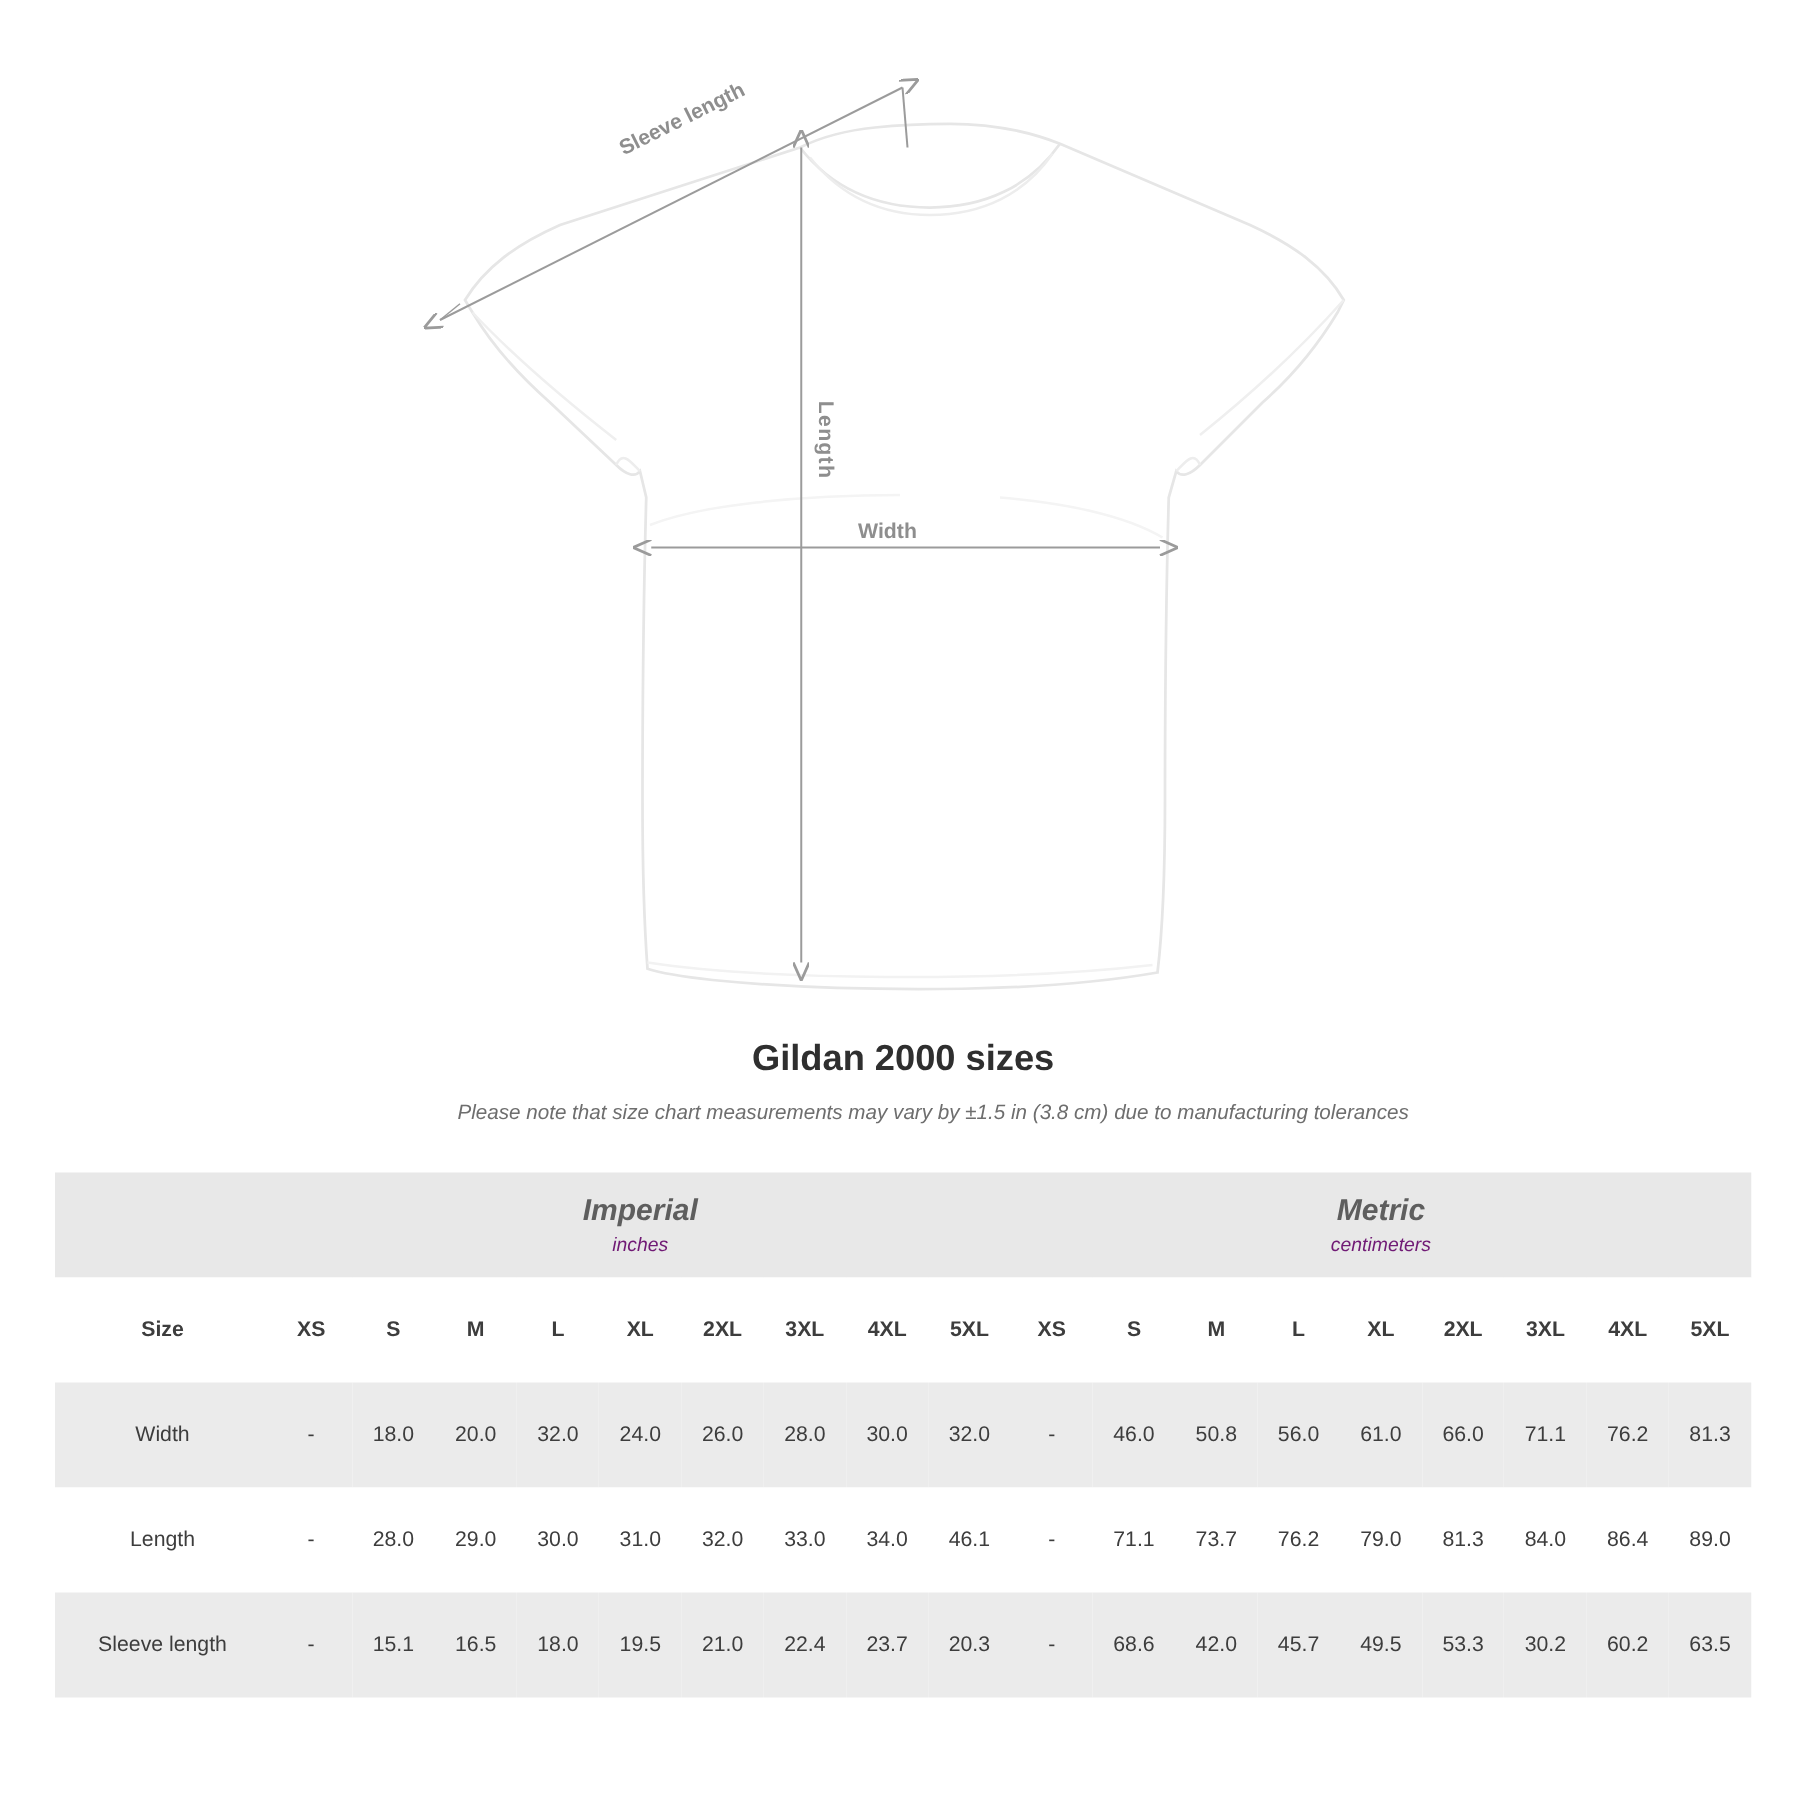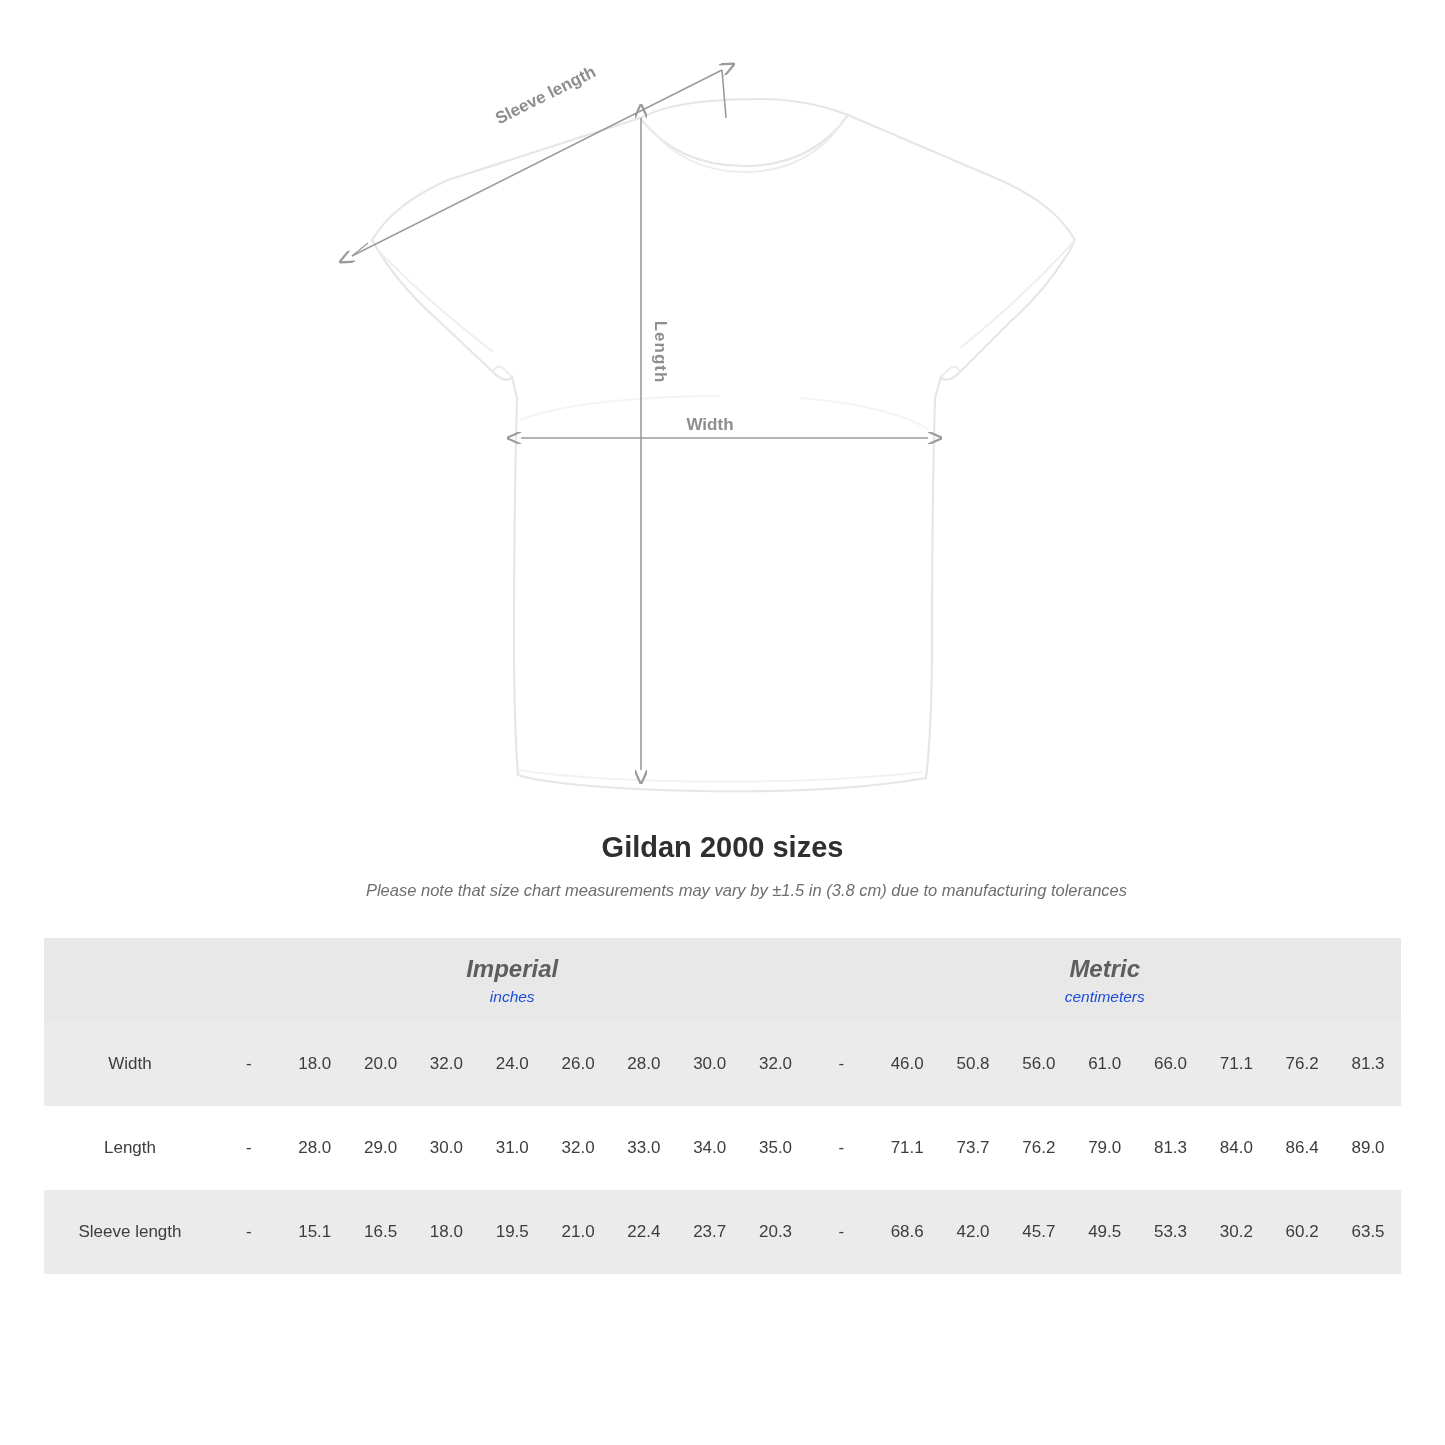--- a/index.html
+++ b/index.html
@@ -78,21 +78,21 @@
   .unit-name {
     font-size: 24px;
     font-style: italic;
     font-weight: bold;
     color: #5e5e5e;
     line-height: 1.25;
   }
   .unit-sub {
     font-size: 15.5px;
     font-style: italic;
-    color: #1d4ed8;
+    color: #701a75;
     margin-top: 4px;
     text-align: center;
   }
   tr.row-size td {
     background: #ffffff;
     font-weight: bold;
     font-size: 17px;
   }
   tr.row-size td.rowlabel {
     font-weight: bold;
@@ -222,20 +222,41 @@
           <td colspan="9">
             <div class="unit-name">Imperial</div>
             <div class="unit-sub">inches</div>
           </td>
           <td colspan="9">
             <div class="unit-name">Metric</div>
             <div class="unit-sub">centimeters</div>
           </td>
         </tr>
 
+        <tr class="row-size plain">
+          <td class="rowlabel">Size</td>
+          <td>XS</td>
+          <td>S</td>
+          <td>M</td>
+          <td>L</td>
+          <td>XL</td>
+          <td>2XL</td>
+          <td>3XL</td>
+          <td>4XL</td>
+          <td>5XL</td>
+          <td>XS</td>
+          <td>S</td>
+          <td>M</td>
+          <td>L</td>
+          <td>XL</td>
+          <td>2XL</td>
+          <td>3XL</td>
+          <td>4XL</td>
+          <td>5XL</td>
+        </tr>
 
         <tr class="band">
           <td class="rowlabel">Width</td>
           <td>-</td>
           <td>18.0</td>
           <td>20.0</td>
           <td>32.0</td>
           <td>24.0</td>
           <td>26.0</td>
           <td>28.0</td>
@@ -255,21 +276,21 @@
         <tr class="plain">
           <td class="rowlabel">Length</td>
           <td>-</td>
           <td>28.0</td>
           <td>29.0</td>
           <td>30.0</td>
           <td>31.0</td>
           <td>32.0</td>
           <td>33.0</td>
           <td>34.0</td>
-          <td>35.0</td>
+          <td>46.1</td>
           <td>-</td>
           <td>71.1</td>
           <td>73.7</td>
           <td>76.2</td>
           <td>79.0</td>
           <td>81.3</td>
           <td>84.0</td>
           <td>86.4</td>
           <td>89.0</td>
         </tr>

